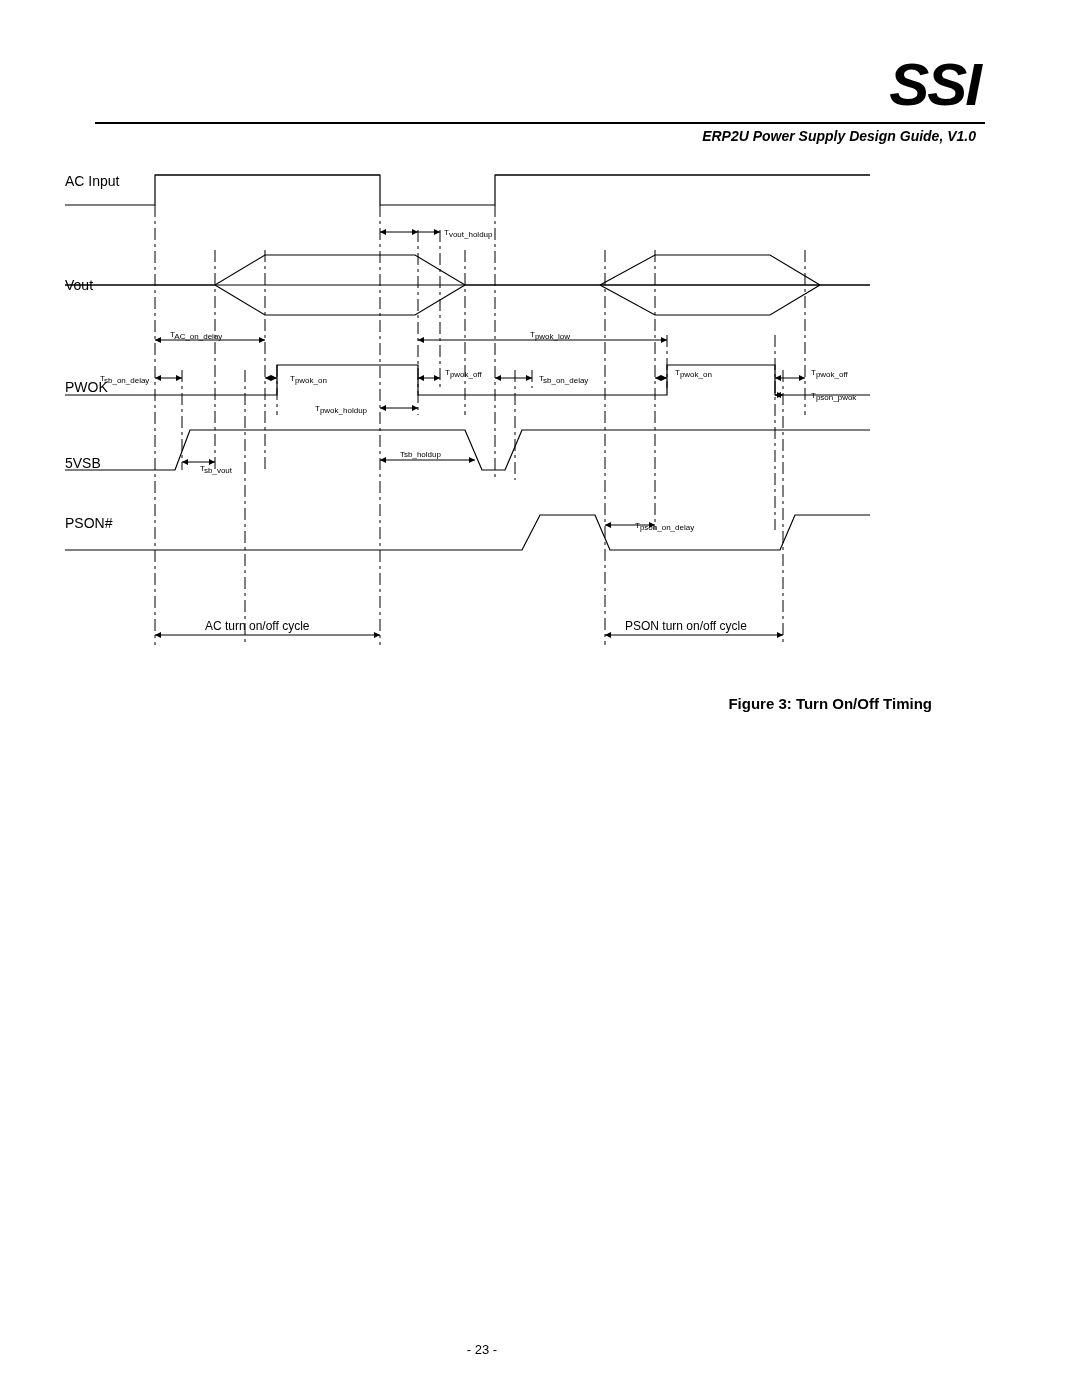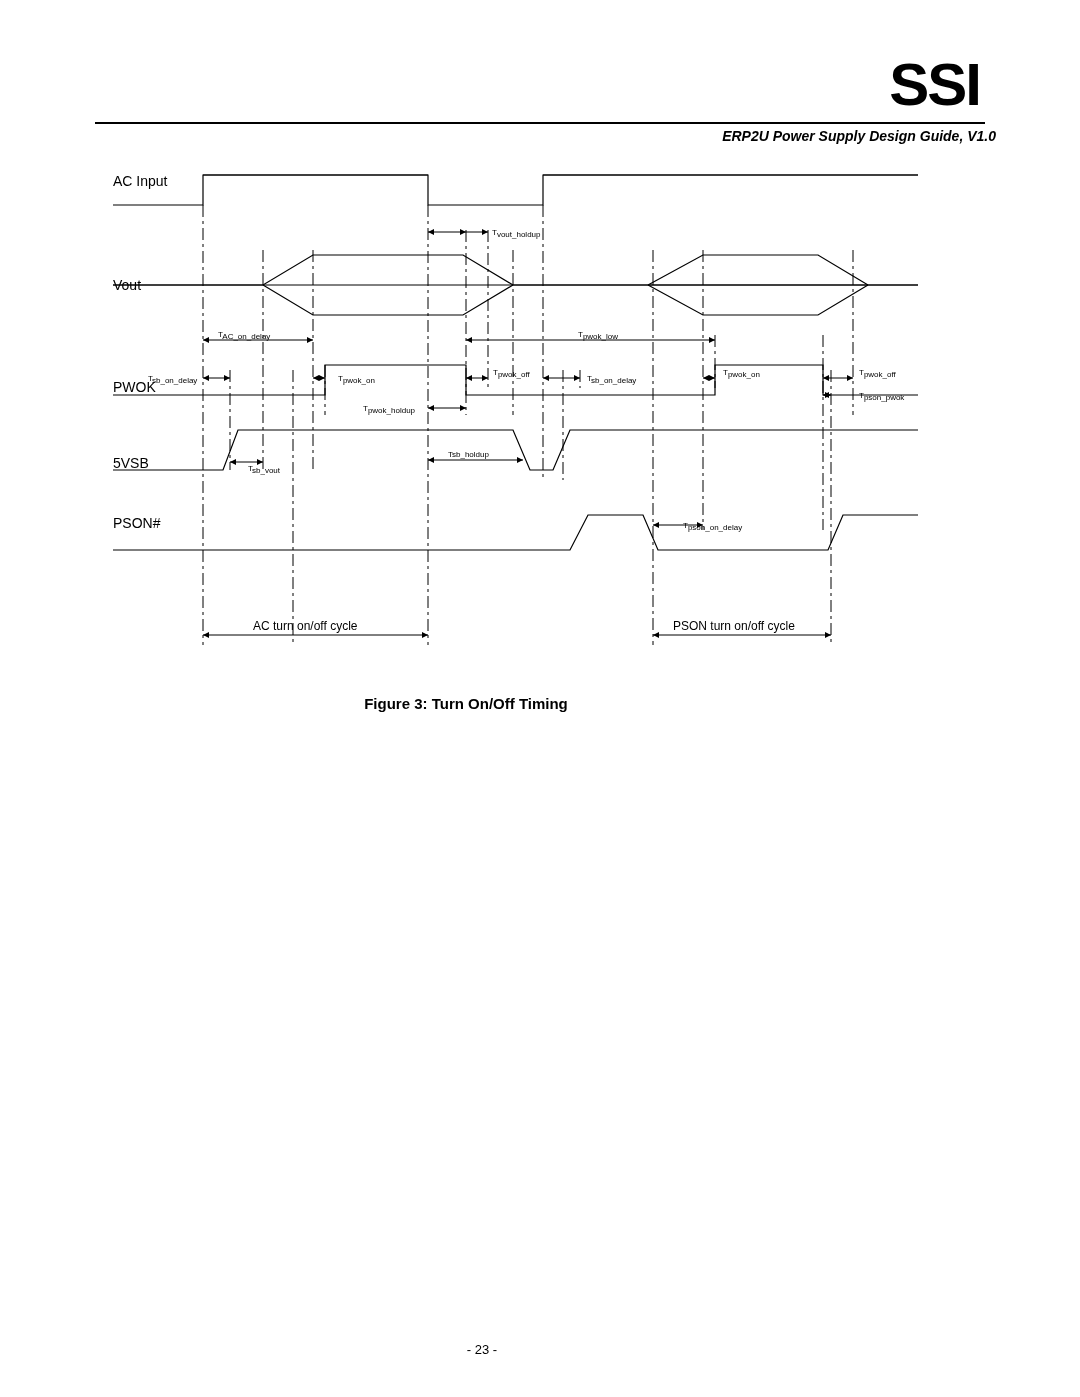--- a/index.html
+++ b/index.html
@@ -15,67 +15,67 @@
     position: relative;
     width: 1080px;
     height: 1397px;
     box-sizing: border-box;
     padding: 62px 100px 40px 100px;
   }
   .header-logo {
     position: absolute;
     top: 55px;
     right: 100px;
+    font-style: italic;
     font-weight: 900;
     font-size: 60px;
     letter-spacing: -2px;
     line-height: 1;
   }
   .header-rule {
     position: absolute;
     left: 95px;
     right: 95px;
     top: 122px;
     border-top: 2px solid #000;
   }
   .header-sub {
     position: absolute;
-    right: 84px;
+    right: 104px;
     top: 128px;
     font-weight: bold;
     font-style: italic;
     font-size: 14px;
   }
   .figure-zone {
     position: absolute;
     left: 65px;
     top: 170px;
     width: 820px;
     height: 490px;
-    margin-left: 48px;
   }
   .figure-zone svg {
     width: 820px;
     height: 490px;
     overflow: visible;
   }
   .figure-zone text.rowlabel { font-size: 14px; font-family: Arial, Helvetica, sans-serif; }
   .figure-zone text.tiny { font-size: 8px; font-family: Arial, Helvetica, sans-serif; }
   .figure-zone text.mid { font-size: 12px; font-family: Arial, Helvetica, sans-serif; }
   .waveline { stroke: #000; stroke-width: 1.2; fill: none; }
   .thin { stroke: #000; stroke-width: 1; fill: none; }
   .dash { stroke-dasharray: 12 4 3 4; }
   .arrowcap { marker-end: url(#ah); marker-start: url(#ahs); }
   .arrow-r { marker-end: url(#ah); }
   .caption {
     position: absolute;
     top: 695px;
     left: 0;
     width: 932px;
-    text-align: center;
+    text-align: right;
     font-weight: bold;
     font-size: 15px;
   }
   .footer-pn {
     position: absolute;
     bottom: 40px;
     left: 0;
     width: 964px;
     text-align: center;
     font-size: 13px;

